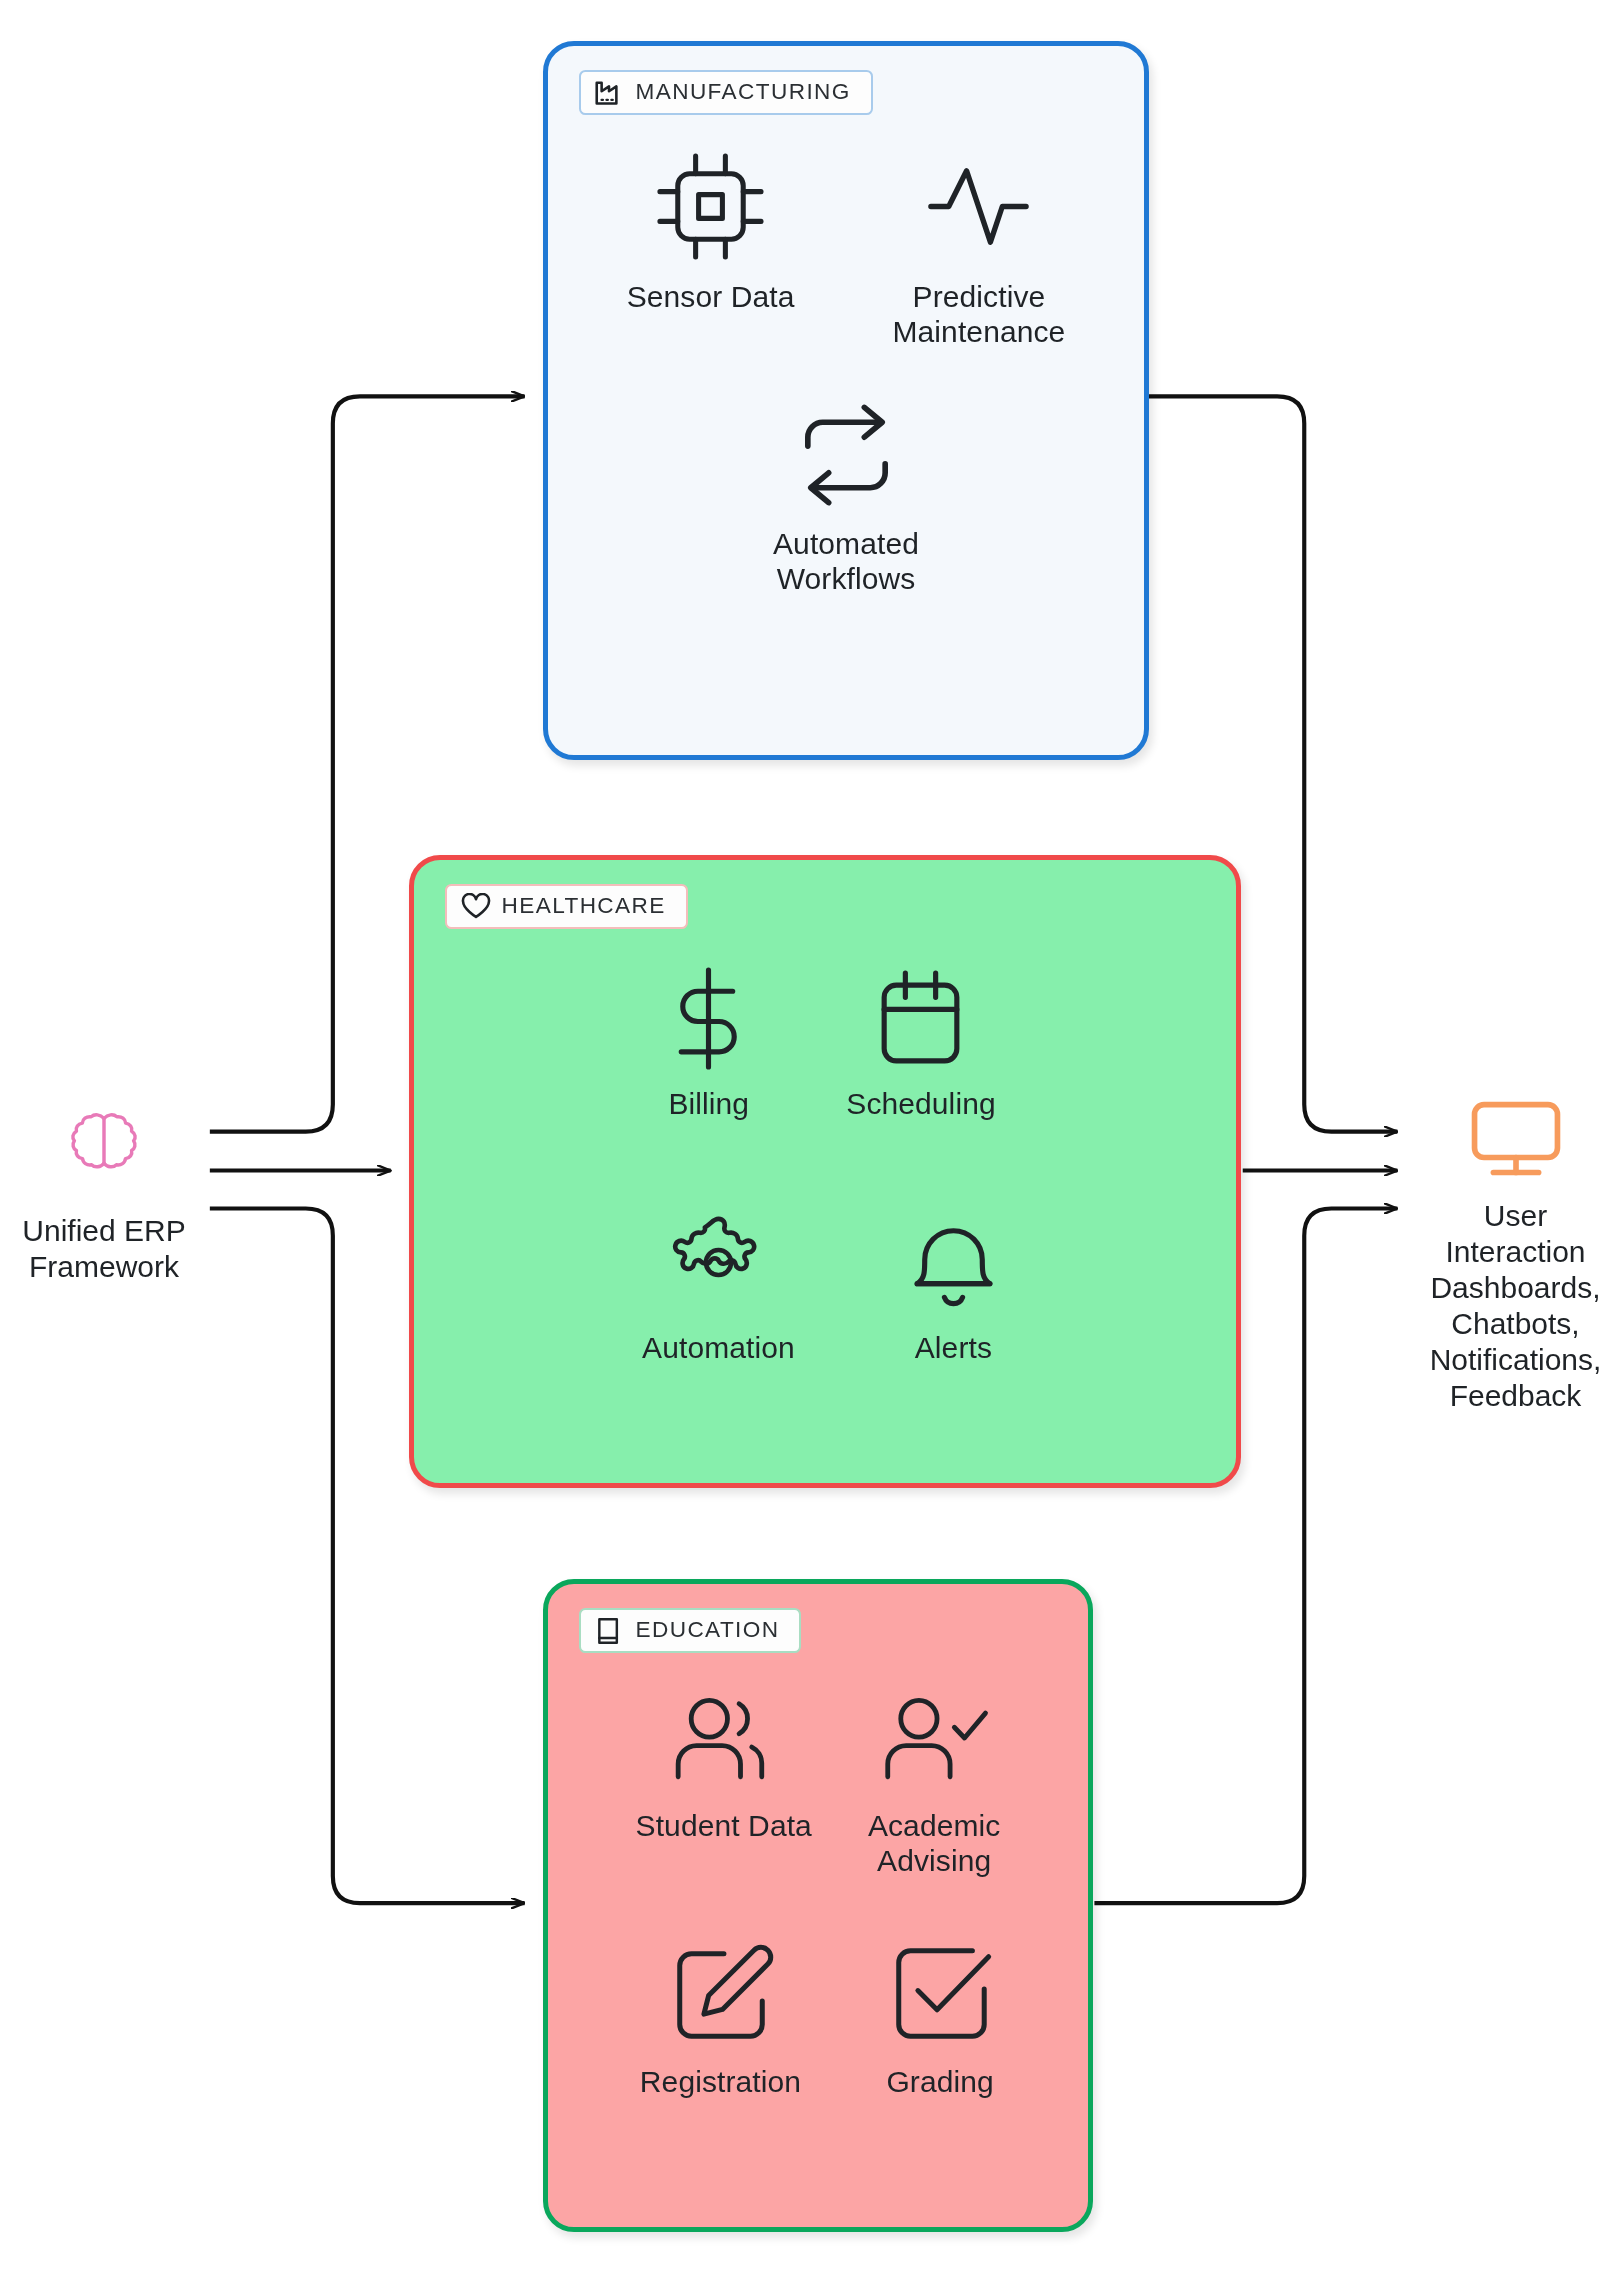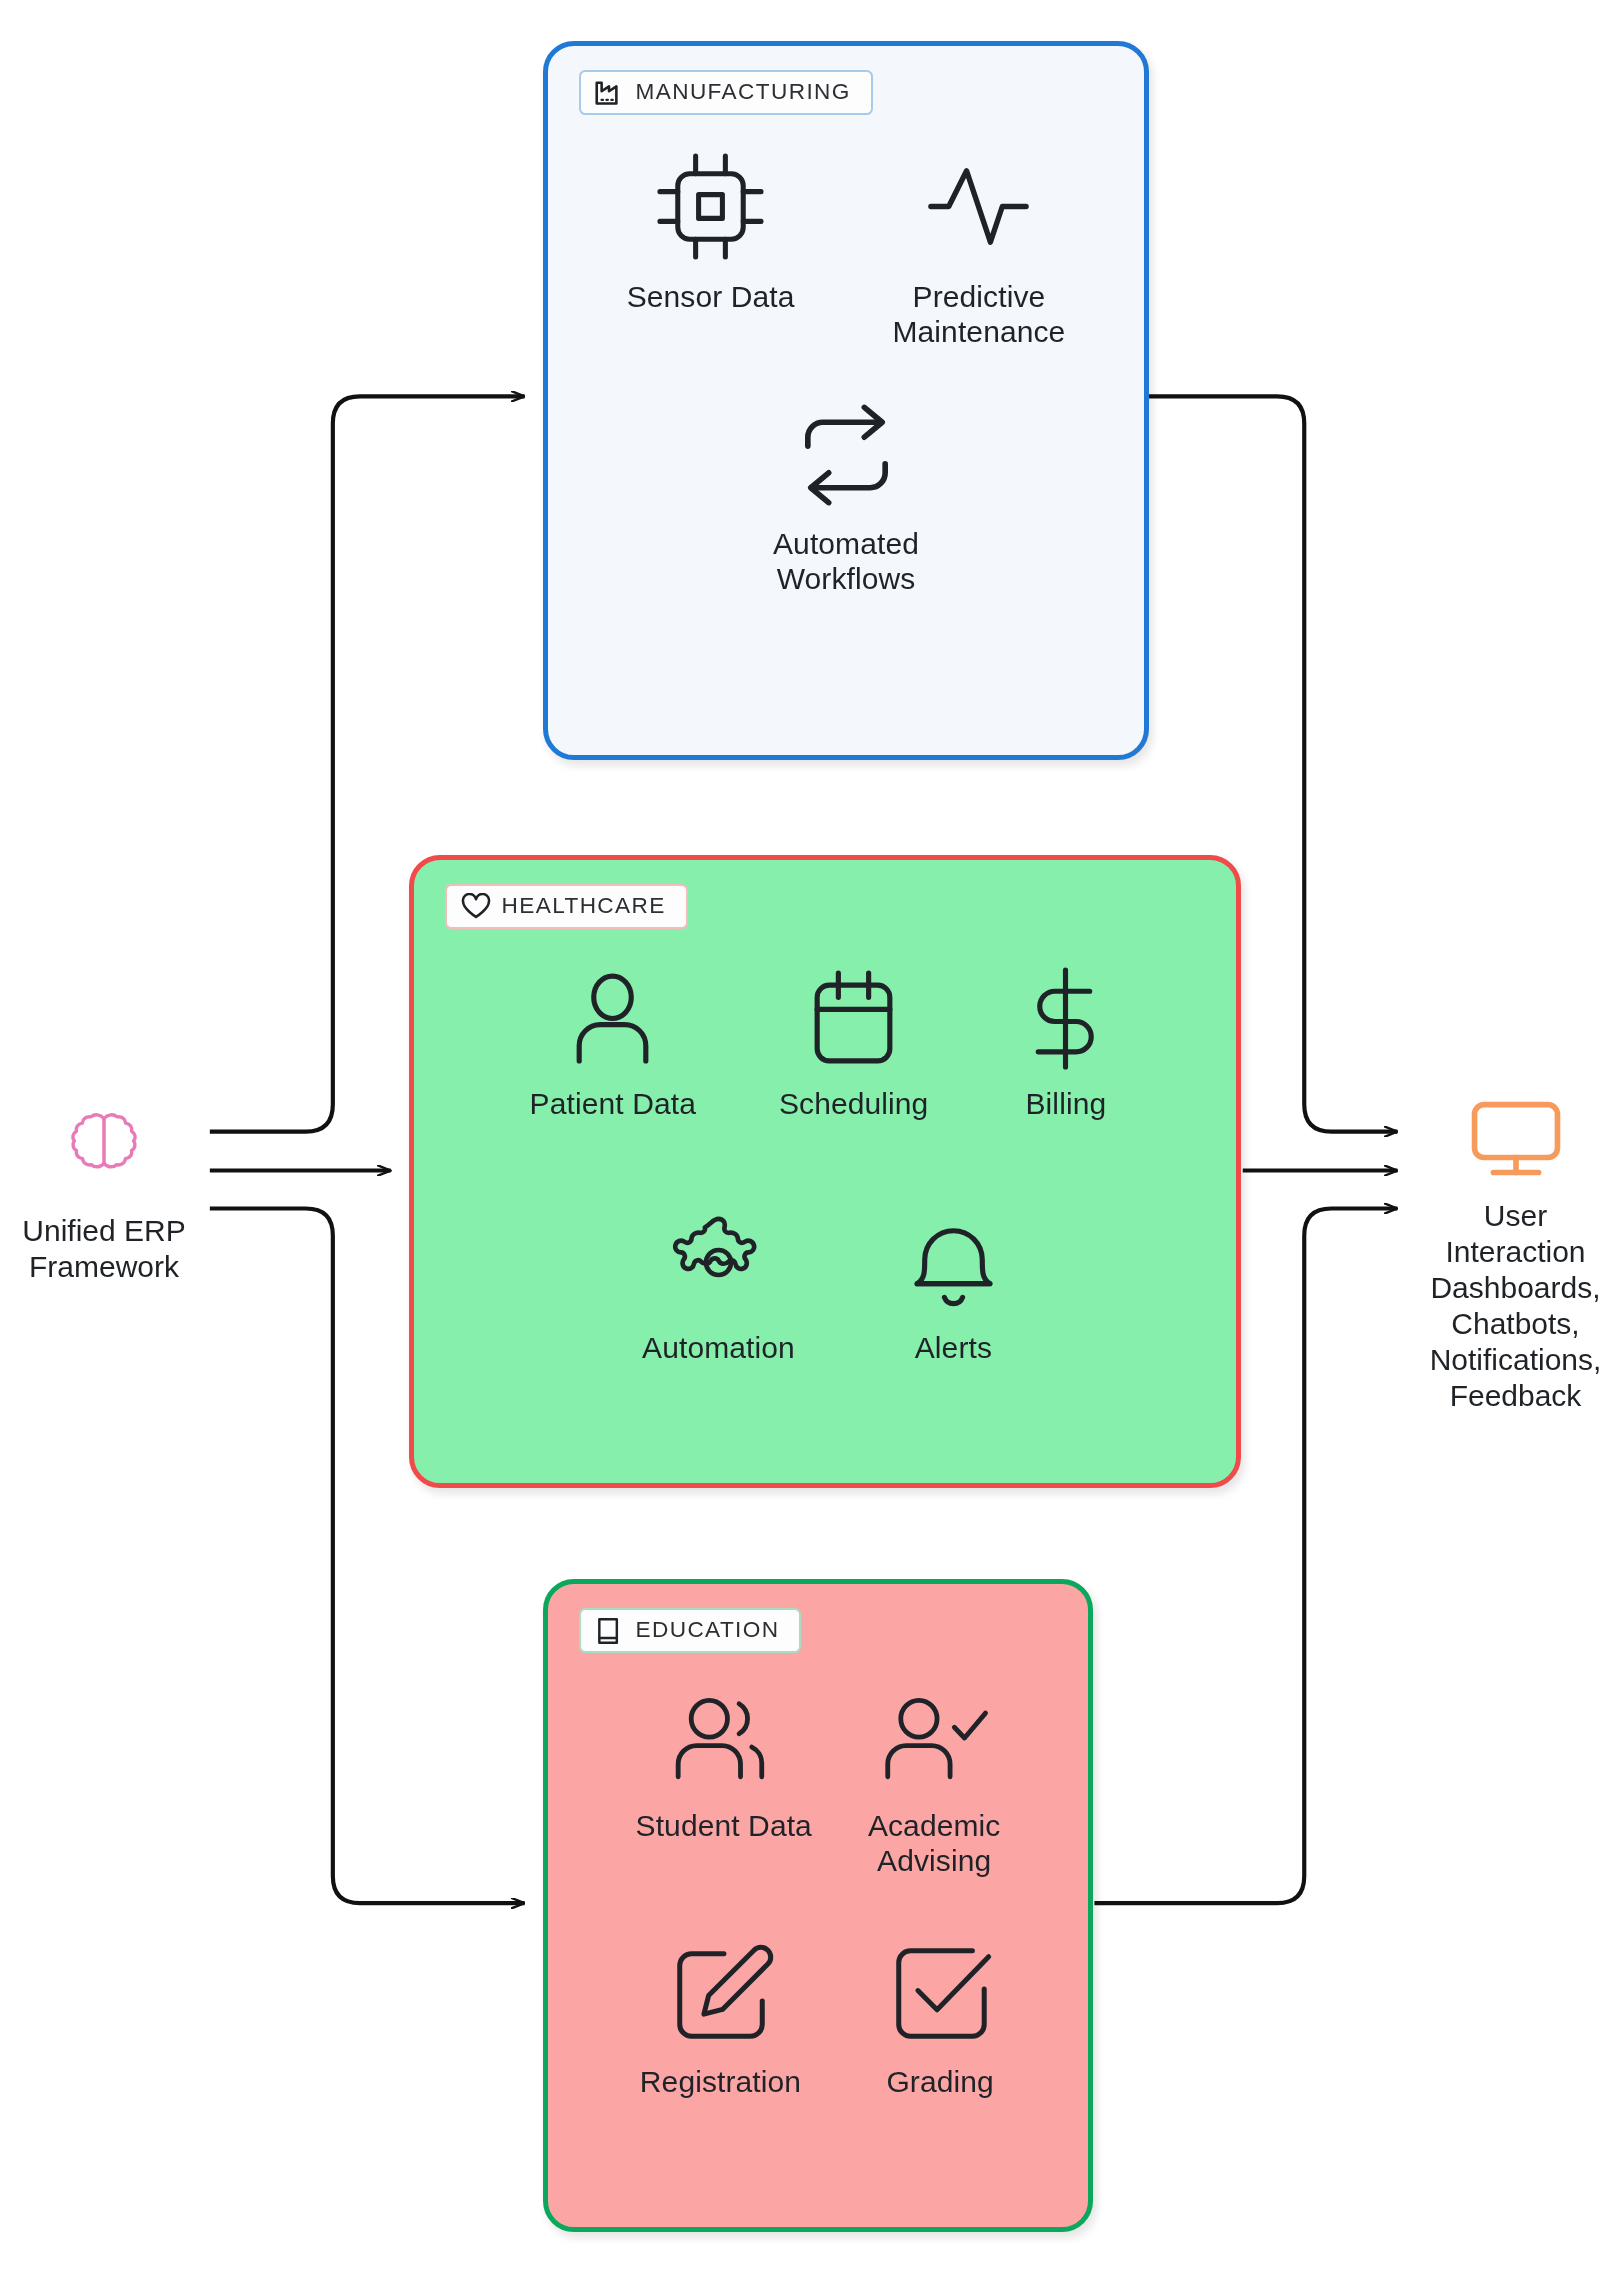--- a/index.html
+++ b/index.html
@@ -198,44 +198,35 @@
           <path d="M13 19.5S2.5 13 2.5 7.2A5 5 0 0113 5a5 5 0 0110.5 2.2C23.5 13 13 19.5 13 19.5z"></path>
         </svg>
       </span>
       <span class="chip-label">HEALTHCARE</span>
     </div>
 
     <div class="features row1">
       <div class="feature">
         <span class="ficon">
           <svg width="109" height="109" viewBox="0 0 36 36" fill="none" stroke="#1f2327" stroke-width="1.7" stroke-linecap="round" stroke-linejoin="round">
-            <ellipse cx="18" cy="11" rx="6.2" ry="7"></ellipse>
-            <path d="M7 32v-5a7 7 0 017-7h8a7 7 0 017 7v5"></path>
-          </svg>
-        </span>
-        <span class="flabel">Patient Data</span>
+            <path d="M18 2v32"></path>
+            <path d="M26 9H14.5a5 5 0 000 10h7a5 5 0 010 10H9"></path>
+          </svg>
+        </span>
+        <span class="flabel">Billing</span>
       </div>
       <div class="feature">
         <span class="ficon">
           <svg width="109" height="109" viewBox="0 0 36 36" fill="none" stroke="#1f2327" stroke-width="1.7" stroke-linecap="round" stroke-linejoin="round">
             <rect x="6" y="7" width="24" height="25" rx="4"></rect>
             <path d="M6 15h24"></path>
             <path d="M13 3v8M23 3v8"></path>
           </svg>
         </span>
         <span class="flabel">Scheduling</span>
-      </div>
-      <div class="feature">
-        <span class="ficon">
-          <svg width="109" height="109" viewBox="0 0 36 36" fill="none" stroke="#1f2327" stroke-width="1.7" stroke-linecap="round" stroke-linejoin="round">
-            <path d="M18 2v32"></path>
-            <path d="M26 9H14.5a5 5 0 000 10h7a5 5 0 010 10H9"></path>
-          </svg>
-        </span>
-        <span class="flabel">Billing</span>
       </div>
     </div>
 
     <div class="features row2">
       <div class="feature">
         <span class="ficon">
           <svg width="109" height="109" viewBox="0 0 40 40" fill="none" stroke="#1f2327" stroke-width="1.7" stroke-linecap="round" stroke-linejoin="round">
             <path d="M20 4c1.9 0 2.6 1.6 2.2 3.1-.3 1.2.6 2.2 1.8 2 1.5-.3 3 .6 3.1 2.1.1 1.4 1.4 2 2.5 1.2 1.3-.9 3-.3 3.4 1.2.4 1.4-.6 2.6-2 2.7-1.3.1-1.9 1.5-1.1 2.5.9 1.2.5 2.9-.9 3.4-1.3.5-2.6-.4-2.8-1.7-.2-1.3-1.7-1.8-2.6-.8-1 1.1-2.8 1-3.5-.3-.6-1.2-2.3-1.2-3 0-.7 1.3-2.5 1.4-3.5.3-.9-1-2.4-.5-2.6.8-.2 1.3-1.5 2.2-2.8 1.7-1.4-.5-1.8-2.2-.9-3.4.8-1 .2-2.4-1.1-2.5-1.4-.1-2.4-1.3-2-2.7.4-1.5 2.1-2.1 3.4-1.2 1.1.8 2.4.2 2.5-1.2.1-1.5 1.6-2.4 3.1-2.1 1.2.2 2.1-.8 1.8-2C17.4 5.6 18.1 4 20 4z"></path>
             <circle cx="20" cy="20" r="4.6"></circle>
           </svg>

